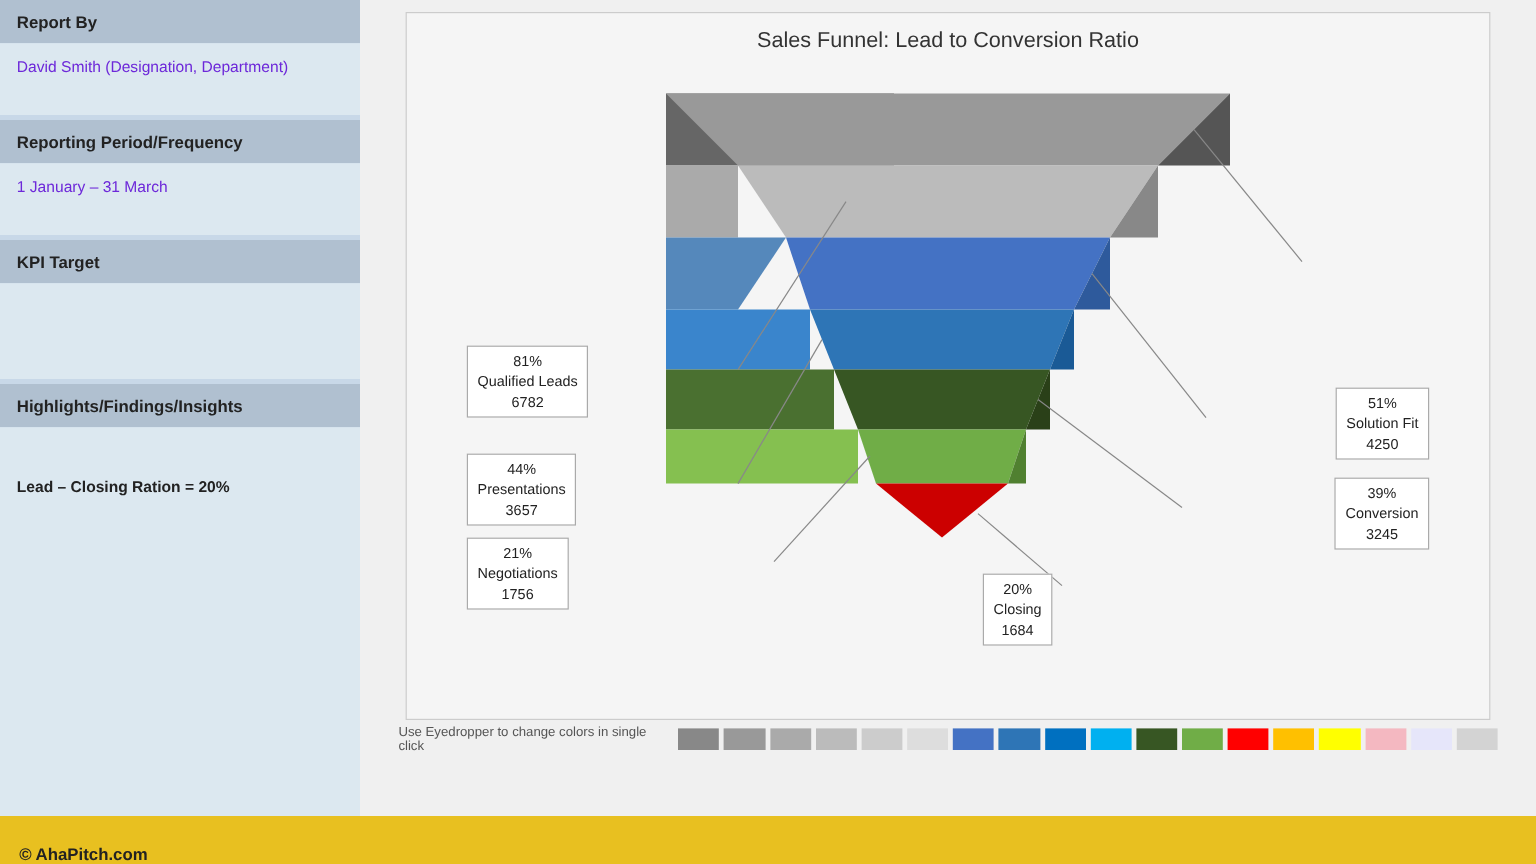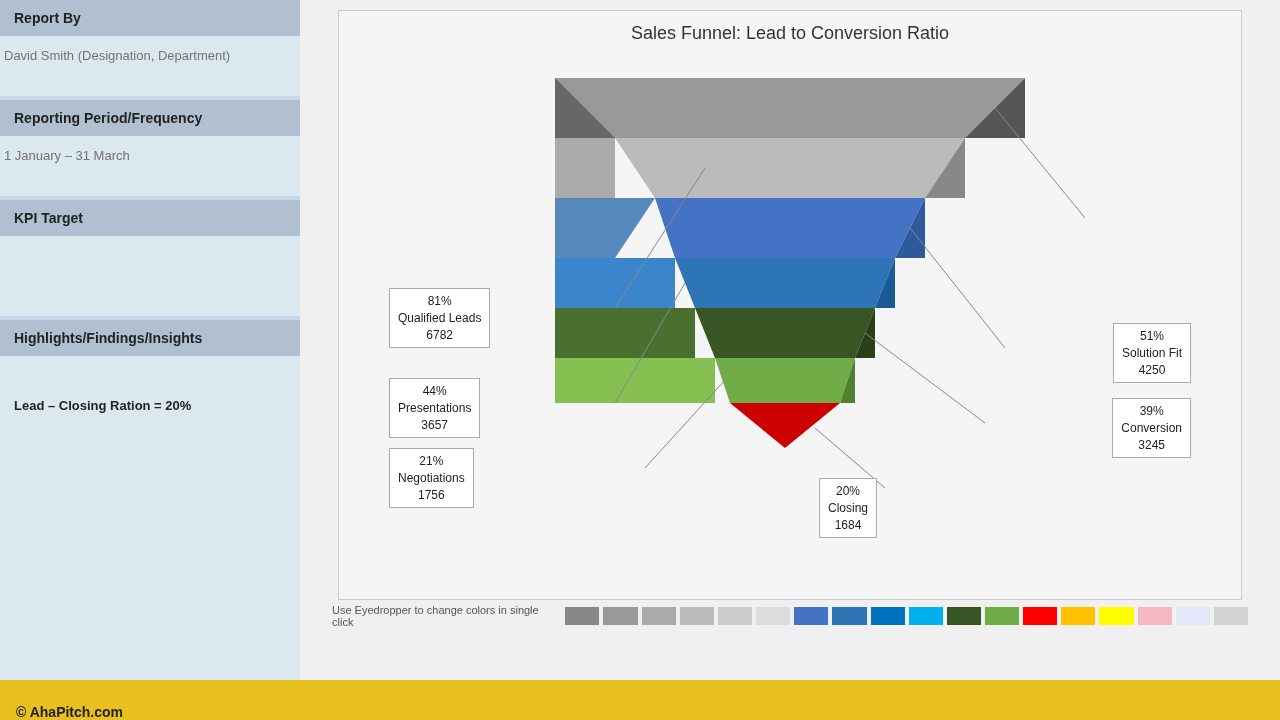--- a/index.html
+++ b/index.html
@@ -24,23 +24,23 @@
     .sidebar-section-header {
       background: #b0c0d0;
       padding: 10px 14px;
       font-size: 14px;
       font-weight: bold;
       color: #222;
     }
 
     .sidebar-section-body {
       background: #dce8f0;
-      padding: 12px 4px;
+      padding: 12px 14px;
       font-size: 13px;
-      color: #737373;
+      color: #6d28d9;
       min-height: 60px;
     }
 
     .sidebar-divider {
       height: 4px;
       background: #c8d8e8;
     }
 
     .sidebar-highlight-body {
       background: #dce8f0;

